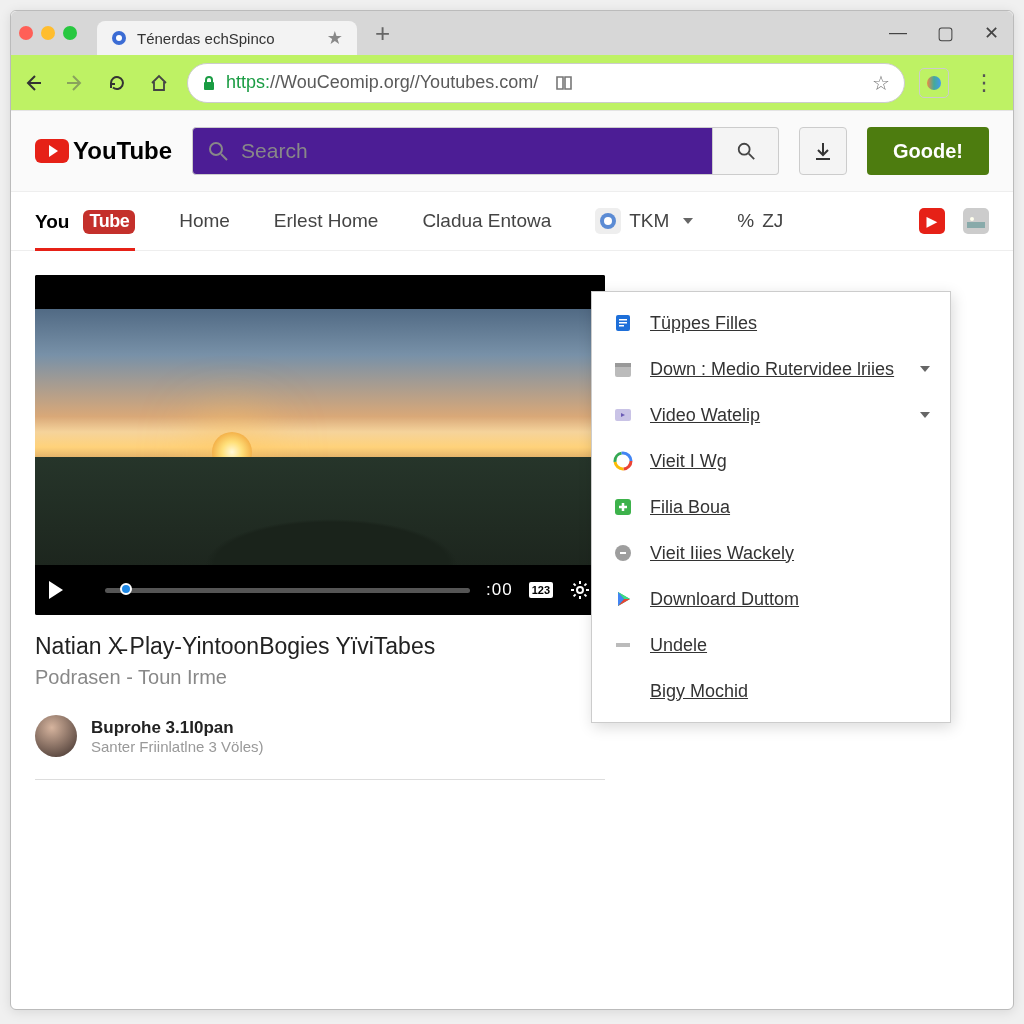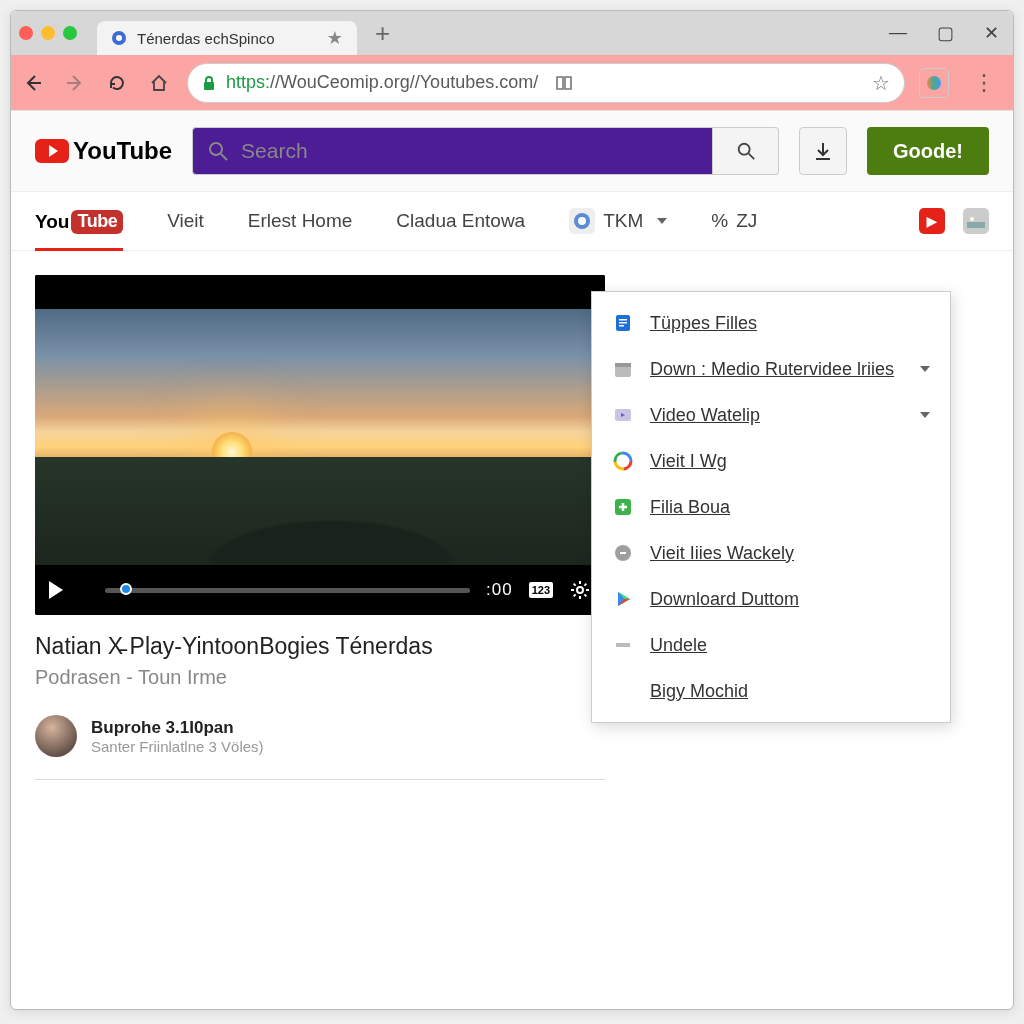--- a/index.html
+++ b/index.html
@@ -12,21 +12,21 @@
 .traffic-lights { display: flex; gap: 8px; margin-right: 20px; }
 .tl { width: 14px; height: 14px; border-radius: 50%; }
 .tl-close { background: #ff5f57; } .tl-min { background: #ffbd2e; } .tl-max { background: #28c840; }
 .tab { background: #f3f3f3; height: 34px; border-radius: 8px 8px 0 0; padding: 0 14px; display: flex; align-items: center; gap: 10px; font-size: 15px; color: #333; position: relative; top: 5px; min-width: 260px;}
 .tab .star { color: #888; font-size: 18px; margin-left: auto; }
 .tab-favicon { width: 16px; height: 16px; display: inline-block; }
 .newtab { font-size: 26px; color: #666; margin-left: 18px; cursor: pointer; }
 .win-controls { position: absolute; right: 14px; display: flex; gap: 30px; font-size: 18px; color: #444; }
 
 
-.addr { height: 56px; display: flex; align-items: center; gap: 14px; padding: 0 8px; border-bottom: 1px solid #e4e4e4; background: #fca5a5;}
+.addr { height: 56px; display: flex; align-items: center; gap: 14px; padding: 0 8px; border-bottom: 1px solid #e4e4e4; background: #bef264;}
 .nav-btn { width: 28px; height: 28px; display: flex; align-items: center; justify-content: center; color: #555; font-size: 20px; }
 .urlbox { flex: 1; height: 40px; border: 1px solid #ccc; border-radius: 22px; display: flex; align-items: center; padding: 0 14px; gap: 10px; background: #fff; font-size: 18px; color: #555;}
 .urlbox .lock { color: #1a9c43; font-size: 14px; }
 .urlbox .https { color: #1a9c43; }
 .urlbox .rest { color: #5a5a5a; }
 .urlbox .star-out { margin-left: auto; font-size: 20px; color: #777;}
 .urlbox .ext-icon { font-size: 18px; color: #777; margin-left: 6px;}
 .ext-bubble { width: 30px; height: 30px; border: 1px solid #ccc; border-radius: 5px; display: flex; align-items: center; justify-content: center; }
 .ext-bubble span{width:14px;height:14px;border-radius:50%;background:linear-gradient(90deg,#e84,#4a9,#49e);}
 .menu-dots { font-size: 22px; color: #555; padding: 0 10px;}
@@ -38,21 +38,21 @@
 .yt-play span { border-left: 9px solid #fff; border-top: 6px solid transparent; border-bottom: 6px solid transparent; margin-left: 2px;}
 .search-wrap { flex: 1; display: flex; }
 .search-box { flex: 1; height: 48px; border: 1px solid #ccc; border-radius: 4px 0 0 4px; display: flex; align-items: center; padding: 0 14px; gap: 12px; font-size: 21px; color: #888; background: #4c1d95;}
 .search-btn { width: 66px; height: 48px; border: 1px solid #ccc; border-left: none; border-radius: 0 4px 4px 0; background: #f4f4f4; display: flex; align-items: center; justify-content: center; font-size: 20px; color: #444;}
 .dl-btn { width: 48px; height: 48px; border: 1px solid #ccc; border-radius: 4px; display: flex; align-items: center; justify-content: center; font-size: 22px; color: #333; background:#f4f4f4;}
 .sign-btn { background: #4d7c0f; color: #fff; padding: 0 26px; height: 48px; border-radius: 4px; font-size: 20px; font-weight: bold; display: flex; align-items: center; }
 
 
 .navbar { height: 60px; border-top: 1px solid #eee; border-bottom: 1px solid #eee; display: flex; align-items: center; padding: 0 24px; gap: 44px; font-size: 19px; color: #444; background: #fff; position: relative;}
 .navbar .logo2 { display: flex; align-items: center; gap: 2px; font-weight: bold; color: #000; border-bottom: 3px solid #e62117; height: 60px; padding-top: 4px;}
-.tube-box { background: #c4302b; color: #fff; padding: 1px 6px 2px; border-radius: 6px; font-size: 18px; letter-spacing: -0.5px;}
+.tube-box { background: #c4302b; color: #fff; padding: 1px 6px 2px; border-radius: 6px; font-size: 18px; letter-spacing: -0.5px; margin-left: 12px;}
 .navbar .item { cursor: pointer; }
 .app-ico { width: 26px; height: 26px; border-radius: 5px; display: inline-flex; align-items:center; justify-content:center; font-size: 14px;}
 .caret { border-top: 6px solid #666; border-left: 5px solid transparent; border-right: 5px solid transparent; display:inline-block; margin-left:6px; vertical-align: middle;}
 .nitem-group { display:flex; align-items:center; gap:8px; }
 .nav-right { margin-left: auto; display:flex; gap: 18px; align-items:center;}
 
 
 .dropdown { position: absolute; top: 280px; left: 580px; width: 360px; background: #fff; border: 1px solid #ccc; box-shadow: 2px 4px 14px rgba(0,0,0,0.15); z-index: 100; padding: 8px 0;}
 .dd-item { display: flex; align-items: center; gap: 16px; padding: 12px 20px; font-size: 18px; color: #333; text-decoration: underline;}
 .dd-item .ico { width: 22px; height: 22px; display:flex; align-items:center; justify-content:center; font-size: 16px;}
@@ -195,21 +195,21 @@
     <div class="sign-btn">
       <span>Goode!</span>
     </div>
   </div>
 
   <div class="navbar">
     <div class="logo2">
       <span>You</span>
         <span class="tube-box">Tube</span>
     </div>
-    <div class="item">Vieit</div>
+    <div class="item">Home</div>
     <div class="item">Erlest Home</div>
     <div class="item">Claduа Entowa</div>
     <div class="nitem-group">
       <span class="app-ico" style="background:#eee">
         <svg width="18" height="18" viewBox="0 0 18 18">
             <circle cx="9" cy="9" r="8" fill="#5b8bd4"></circle>
             <circle cx="9" cy="9" r="4" fill="#fff"></circle>
           </svg>
       </span>
       <span>TKM</span>
@@ -250,21 +250,21 @@
           <div class="p-time">:00</div>
           <div class="p-cc">123</div>
           <div class="p-gear">
             <svg width="22" height="22" viewBox="0 0 22 22">
                 <circle cx="11" cy="11" r="3" fill="none" stroke="#fff" stroke-width="2"></circle>
                 <path d="M11 2v3M11 17v3M2 11h3M17 11h3M4.6 4.6l2 2M15.4 15.4l2 2M4.6 17.4l2-2M15.4 6.6l2-2" stroke="#fff" stroke-width="2"></path>
               </svg>
           </div>
         </div>
       </div>
-      <div class="vtitle">Natian X̵ Play-YintoonBogies Ténerdas</div>
+      <div class="vtitle">Natian X̵ Play-YintoonBogies YïviTabes</div>
       <div class="vsub">Podrasen - Toun Irme</div>
       <div class="uploader">
         <div class="avatar"></div>
         <div>
           <div class="u-name">Buprohe 3.1I0pan</div>
           <div class="u-sub">Santer Friinlatlne 3 Völes)</div>
         </div>
       </div>
     </div>
     <div class="side-col">

